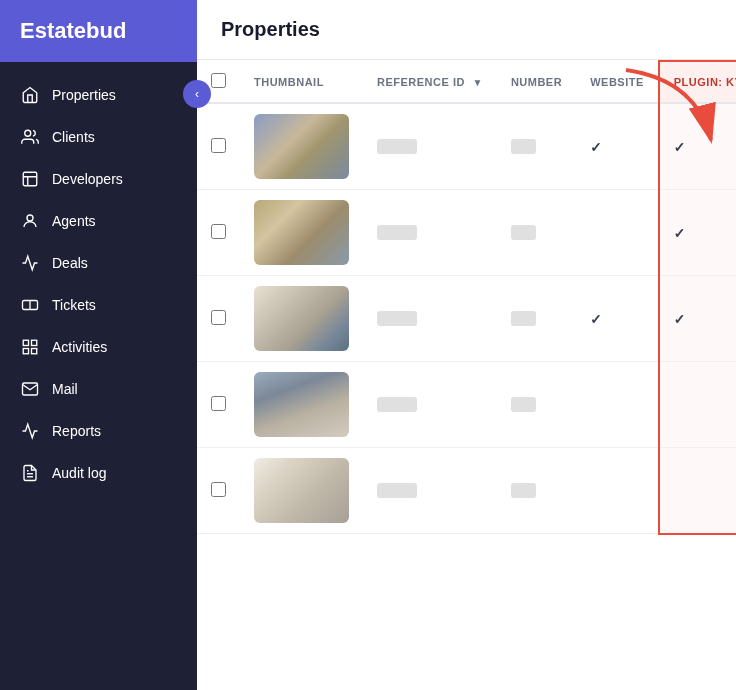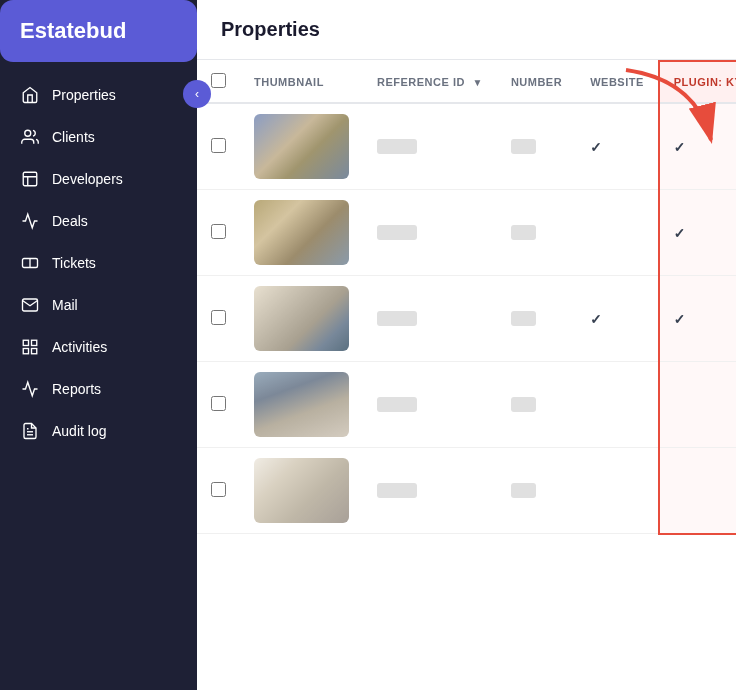--- a/index.html
+++ b/index.html
@@ -13,21 +13,20 @@
       display: flex;
       flex-direction: column;
       height: 690px;
       position: relative;
     }
     .sidebar-header {
       background: #5b5bd6;
       padding: 18px 20px;
       display: flex;
       align-items: center;
-      border-radius: 13px;
     }
     .sidebar-logo {
       color: white;
       font-size: 22px;
       font-weight: 700;
     }
     .collapse-btn {
       position: absolute;
       top: 80px;
       right: -14px;
@@ -203,60 +202,69 @@
     <div class="nav-item">
       <span class="nav-icon">
         <svg viewBox="0 0 24 24">
             <rect x="3" y="3" width="18" height="18" rx="2"></rect>
             <path d="M3 9h18M9 21V9"></path>
           </svg>
       </span>
       <span>Developers</span>
     </div>
 
+    <div class="nav-item">
+      <span class="nav-icon">
+        <svg viewBox="0 0 24 24">
+            <circle cx="12" cy="8" r="4"></circle>
+            <path d="M4 20c0-4 3.6-7 8-7s8 3 8 7"></path>
+          </svg>
+      </span>
+      <span>Agents</span>
+    </div>
 
     <div class="nav-item">
       <span class="nav-icon">
         <svg viewBox="0 0 24 24">
             <polyline points="22 12 18 12 15 21 9 3 6 12 2 12"></polyline>
           </svg>
       </span>
       <span>Deals</span>
     </div>
 
     <div class="nav-item">
       <span class="nav-icon">
         <svg viewBox="0 0 24 24">
             <rect x="2" y="6" width="20" height="12" rx="2"></rect>
             <path d="M12 6v12"></path>
           </svg>
       </span>
       <span>Tickets</span>
-    </div>
-
-    <div class="nav-item">
-      <span class="nav-icon">
-        <svg viewBox="0 0 24 24">
-            <path d="M4 4h16c1.1 0 2 .9 2 2v12c0 1.1-.9 2-2 2H4c-1.1 0-2-.9-2-2V6c0-1.1.9-2 2-2z"></path>
-            <polyline points="22,6 12,13 2,6"></polyline>
-          </svg>
-      </span>
-      <span>Mail</span>
     </div>
 
     <div class="nav-item">
       <span class="nav-icon">
         <svg viewBox="0 0 24 24">
             <rect x="3" y="3" width="7" height="7"></rect>
             <rect x="14" y="3" width="7" height="7"></rect>
             <rect x="3" y="14" width="7" height="7"></rect>
             <rect x="14" y="14" width="7" height="7"></rect>
           </svg>
       </span>
       <span>Activities</span>
+    </div>
+
+    <div class="nav-item">
+      <span class="nav-icon">
+        <svg viewBox="0 0 24 24">
+            <path d="M4 4h16c1.1 0 2 .9 2 2v12c0 1.1-.9 2-2 2H4c-1.1 0-2-.9-2-2V6c0-1.1.9-2 2-2z"></path>
+            <polyline points="22,6 12,13 2,6"></polyline>
+          </svg>
+      </span>
+      <span>Mail</span>
     </div>
 
 
     <div class="nav-item">
       <span class="nav-icon">
         <svg viewBox="0 0 24 24">
             <polyline points="22 12 18 12 15 21 9 3 6 12 2 12"></polyline>
           </svg>
       </span>
       <span>Reports</span>

